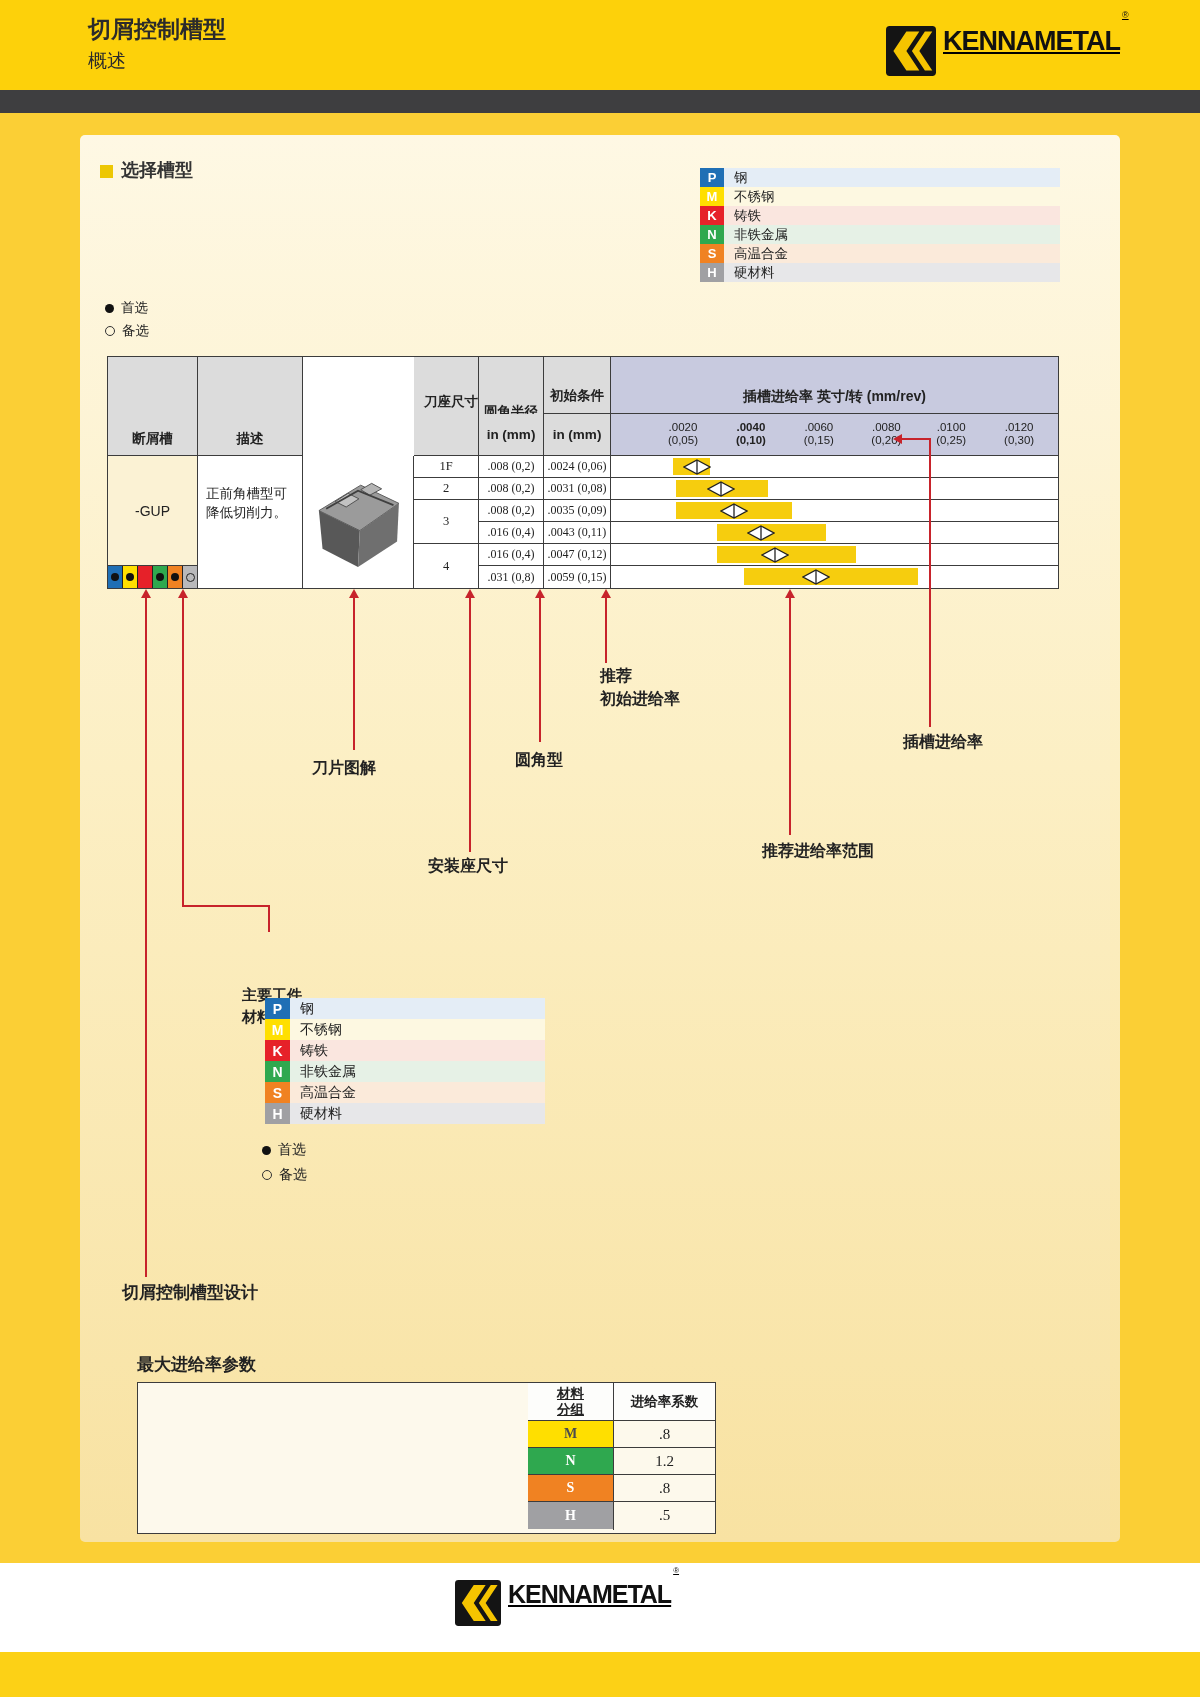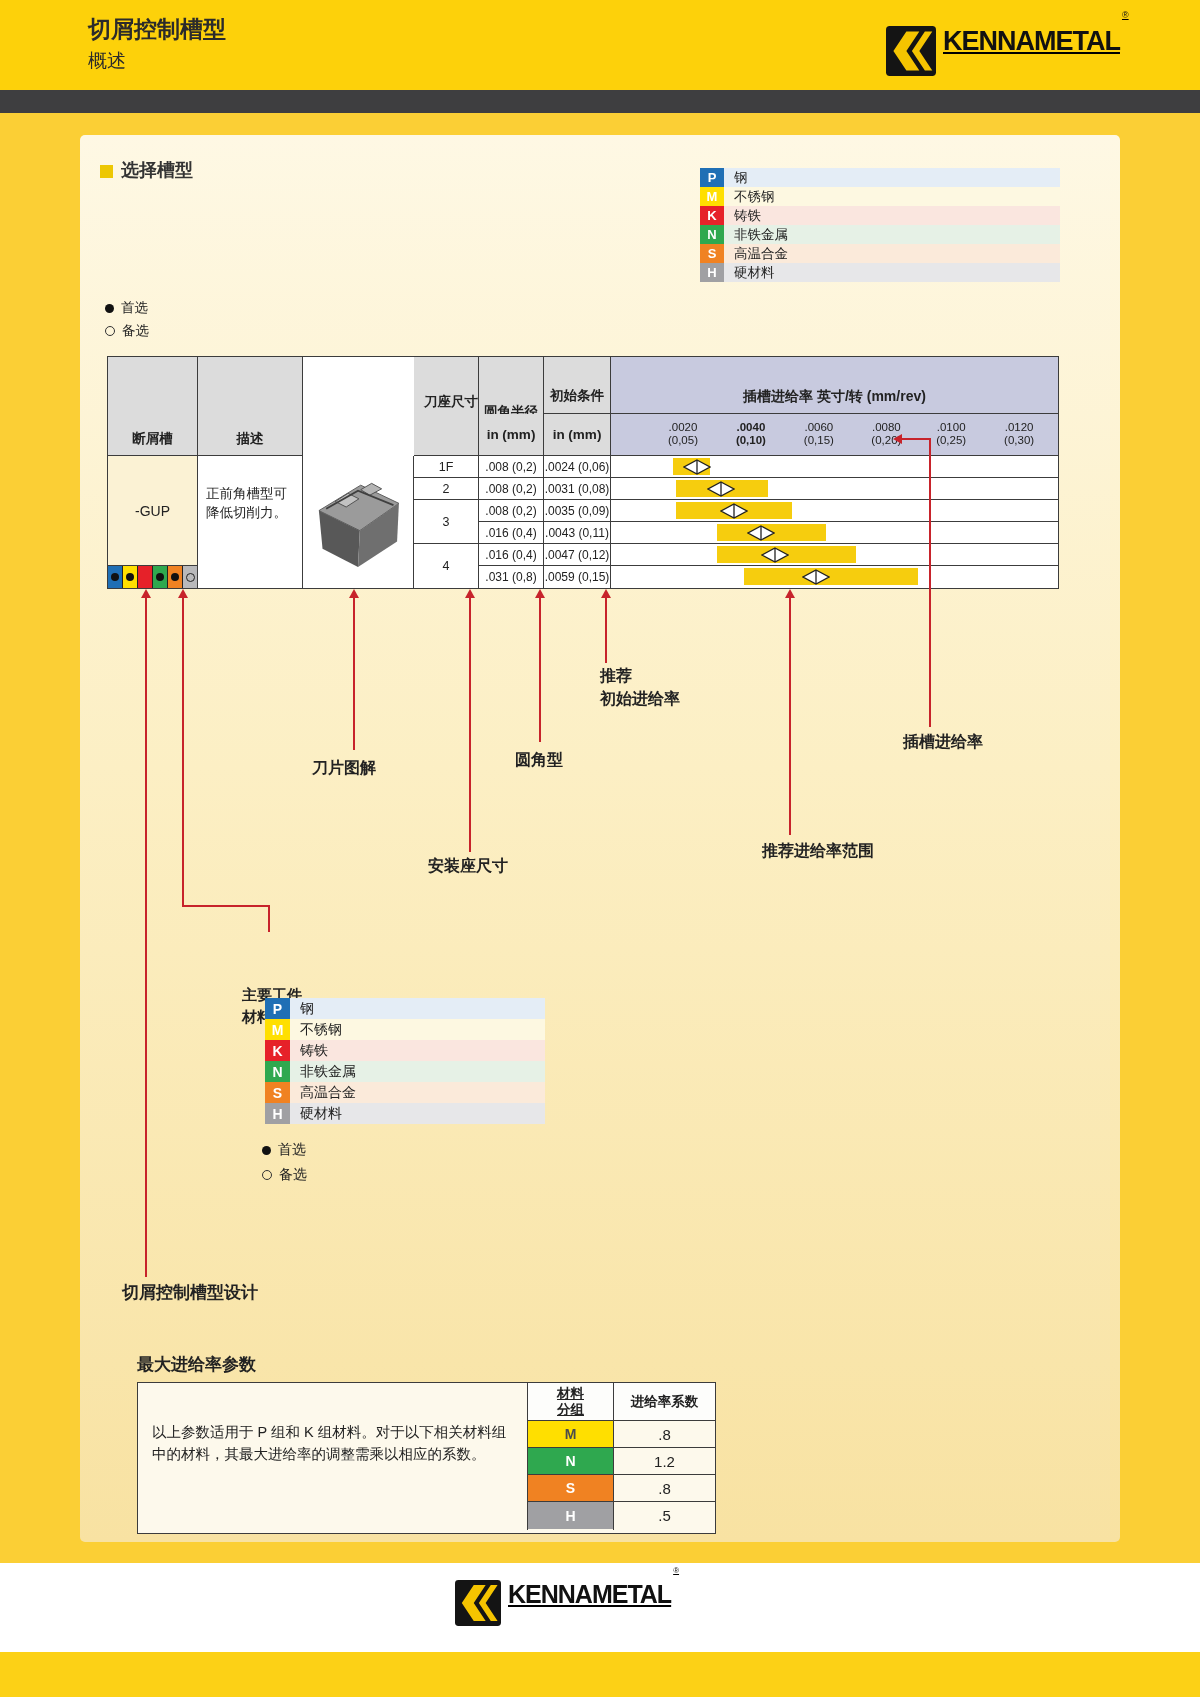--- a/index.html
+++ b/index.html
@@ -45,21 +45,21 @@
   #main-table{position:absolute;left:107px;top:356px;width:950px;height:231px;
               border:1.5px solid #3c3c3c;background:#fff;box-sizing:content-box;}
   .cell{position:absolute;box-sizing:border-box;border-right:1px solid #3c3c3c;border-bottom:1px solid #3c3c3c;}
   .hgray{background:#dcdcdc;}
   .hpurple{background:#c8cadf;}
   .hlabel{font-size:13.5px;font-weight:bold;color:#222;text-align:center;}
   .bottomtxt{display:flex;align-items:flex-end;justify-content:center;padding-bottom:7px;}
   .centertxt{display:flex;align-items:center;justify-content:center;}
   .gup{background:#fbf2d4;font-size:14px;color:#222;}
   .desc{background:#fff;font-size:13.5px;color:#222;padding:28px 6px 0 8px;line-height:19px;}
-  .flexcol{display:flex;flex-direction:column;}
+  .flexcol{display:flex;flex-direction:column;font-family:Liberation Serif, serif;}
   .trow{box-sizing:border-box;border-bottom:1px solid #3c3c3c;display:flex;align-items:center;justify-content:center;
         font-size:12px;color:#222;background:#fff;flex:none;}
   .trow:last-child{border-bottom:none;}
   .frow{position:relative;box-sizing:border-box;border-bottom:1px solid #3c3c3c;background:#fff;flex:none;}
   .frow:last-child{border-bottom:none;}
   .fbar{position:absolute;top:2px;height:17px;background:#f6cd0e;}
   .fdia{position:absolute;top:3px;}
   .tick{position:absolute;transform:translateX(-50%);text-align:center;font-size:11.5px;line-height:13px;color:#222;top:7px;}
   #dots-row{display:flex;}
   .dotcell{flex:1;height:100%;box-sizing:border-box;border-right:1px solid #222;display:flex;align-items:center;justify-content:center;}
@@ -365,21 +365,20 @@
     <span class="dot-filled"></span>
     <span>首选</span>
   </div>
   <div class="selrow" style="left:262px;top:1166px;font-size:14px;">
     <span class="dot-open"></span>
     <span>备选</span>
   </div>
 
   <div id="maxfeed-title">最大进给率参数</div>
   <div id="maxfeed">
-    <div class="mf-cell mf-note" style="left:0;top:0;width:390px;height:147px;border-bottom:none;">以上参数适用于 P 组和 K 组材料。对于以下相关材料组中的材料，其最大进给率的调整需乘以相应的系数。</div>
     <div class="mf-cell mf-head" style="left:390px;top:0;width:86px;height:38px;text-decoration:underline;">
       <div>
         <div>材料</div>
         <div>分组</div>
       </div>
     </div>
     <div class="mf-cell mf-head" style="left:476px;top:0;width:101px;height:38px;border-right:none;">进给率系数</div>
     <div class="abs flexcol" style="left:390px;top:38px;width:86px;height:109px;border-right:1px solid #3c3c3c;box-sizing:border-box;" id="mf-codes">
         <div class="mf-code" style="background: rgb(255, 223, 0); color: rgb(76, 76, 76); height: 27px;">M</div>
         <div class="mf-code" style="background: rgb(47, 168, 79); color: rgb(255, 255, 255); height: 27px;">N</div>

